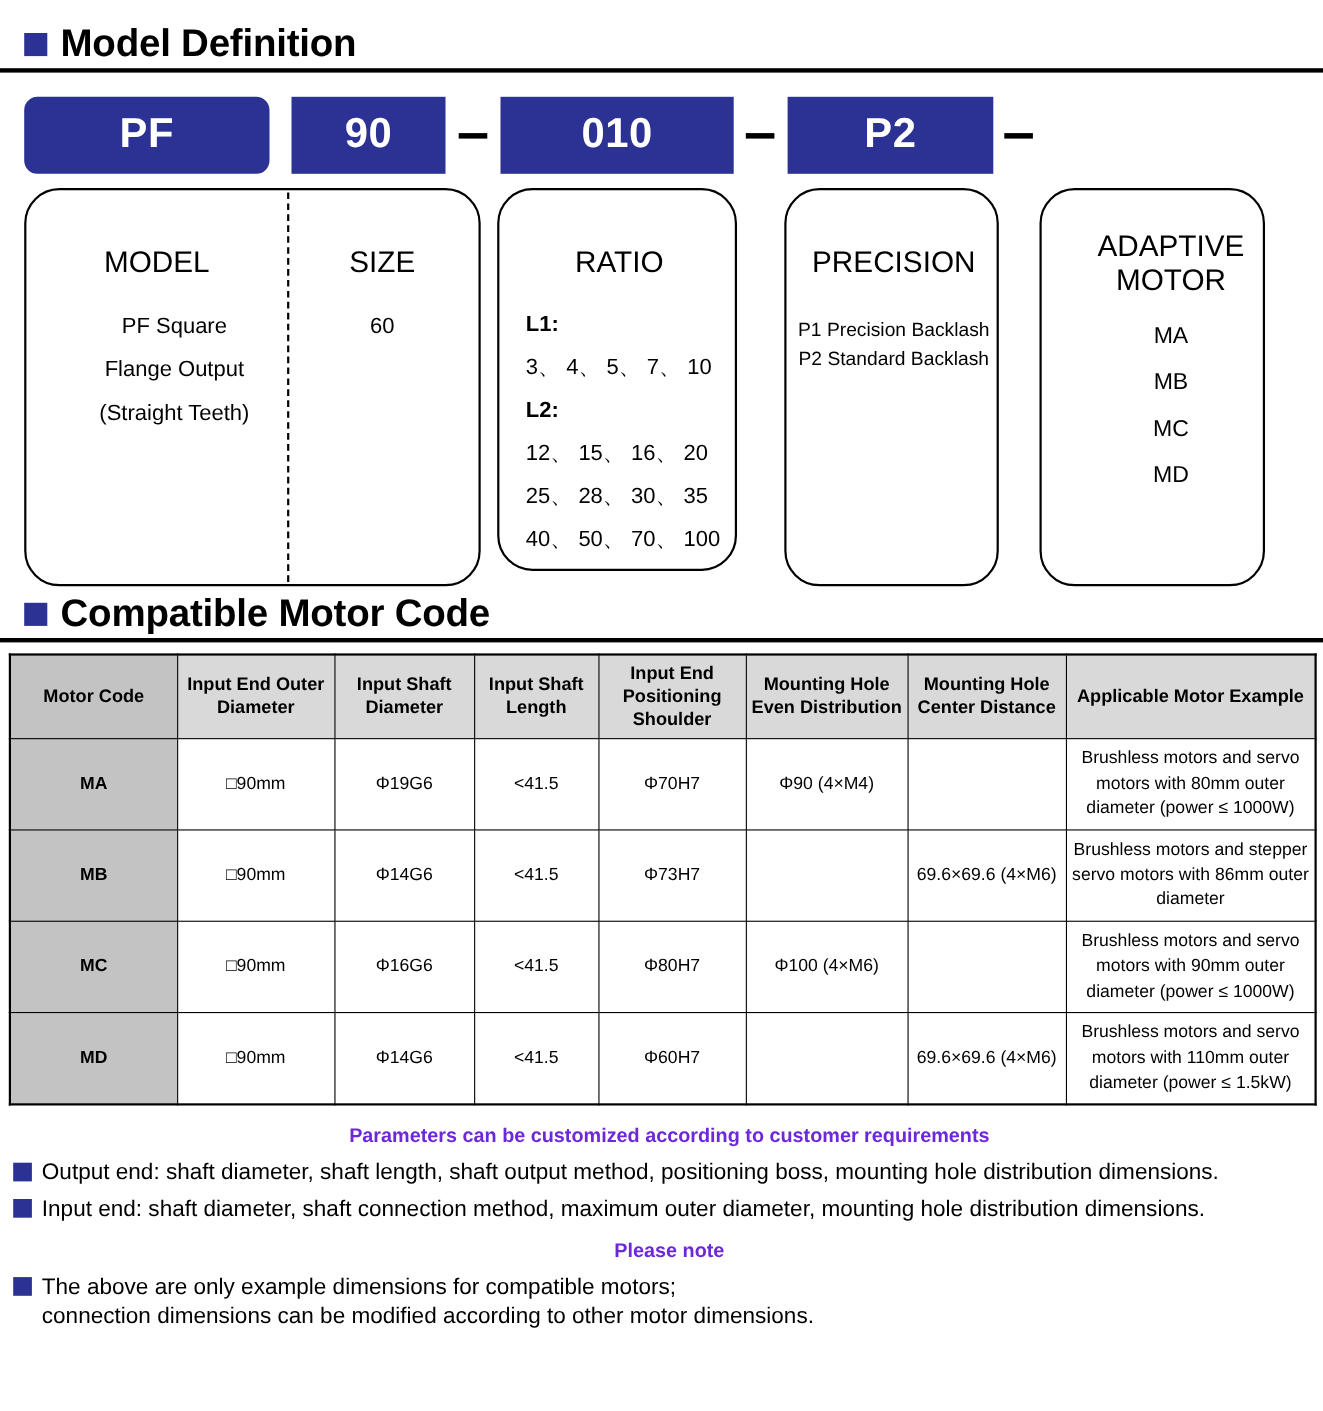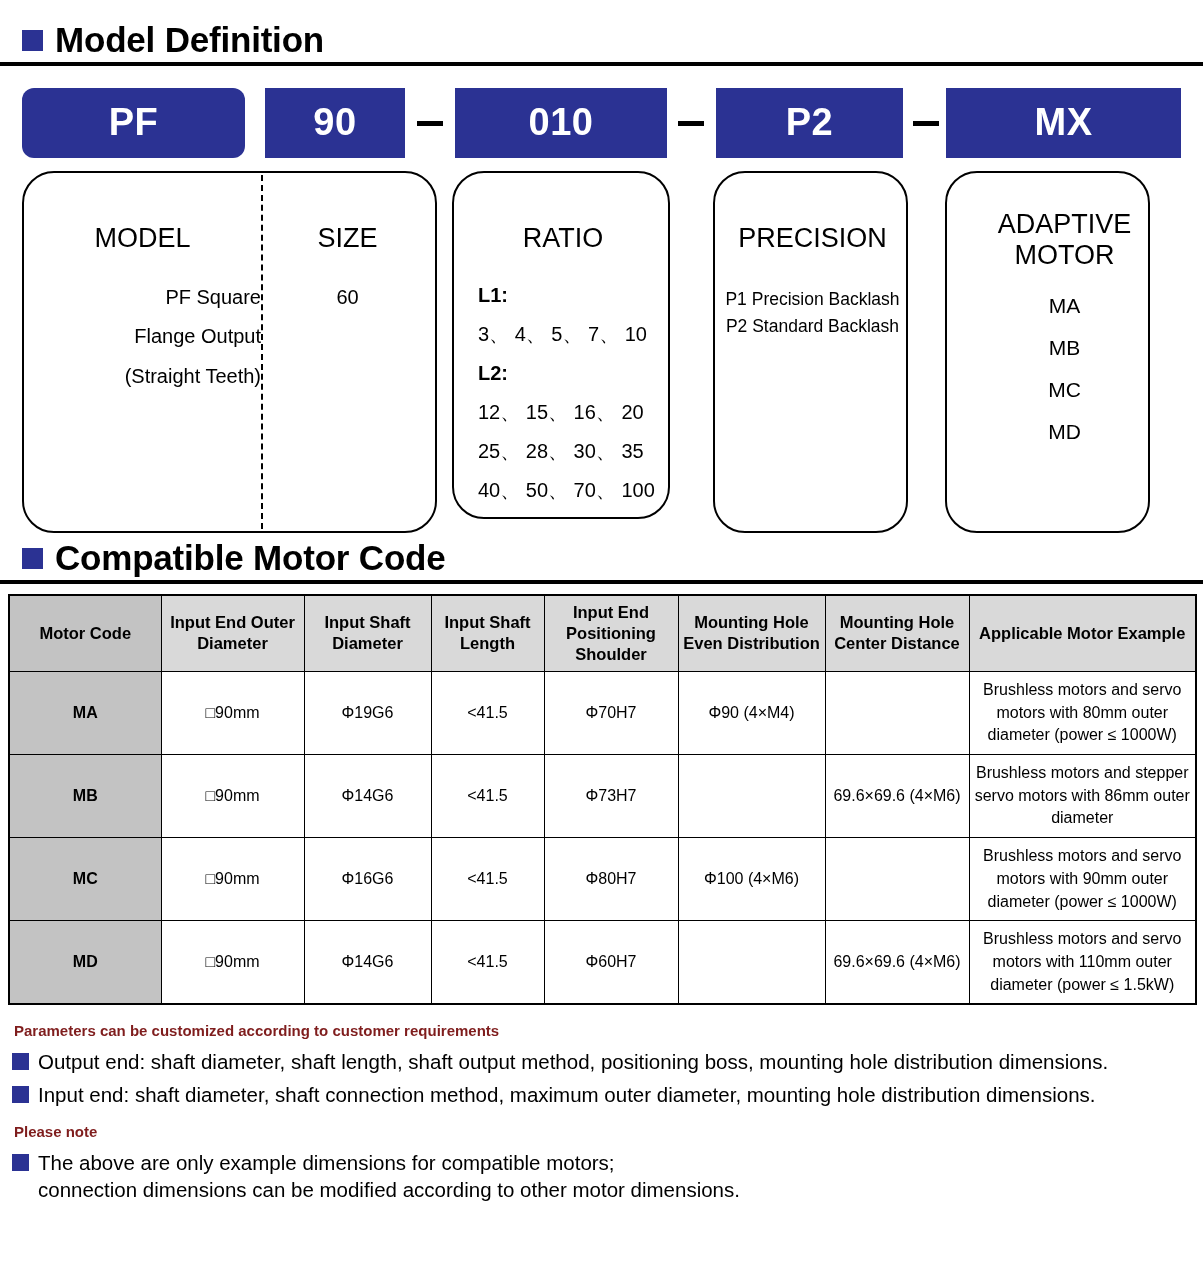--- a/index.html
+++ b/index.html
@@ -134,26 +134,27 @@
     padding: 7px 5px;
     height: 66px;
     background: #ffffff;
   }
   table.cmc td.first-col { font-size: 16px; }
   td.example { font-size: 15.5px; line-height: 1.44; padding: 6px 8px; }
 
   
   .notes { margin-top: 16px; padding-left: 12px; }
   .note-red {
-    color: #7f1d1d;
-    font-weight: bold;
-    font-size: 15px;
+    color: #6d28d9;
+    font-weight: bold;
+    font-size: 18px;
     line-height: 1.3;
     margin-bottom: 7px;
     padding-left: 2px;
+    text-align: center;
   }
   .note-line {
     display: flex;
     align-items: flex-start;
     gap: 9px;
     margin-bottom: 6px;
   }
   .note-bullet {
     width: 17px; height: 17px;
     background: #2b3293;
@@ -179,31 +180,30 @@
   <div class="rule"></div>
 
   <div class="code-row">
     <div class="code-box" style="left:22px; width:223px;border-radius:12px;">PF</div>
     <div class="code-box" style="left:265px; width:140px;text-align:right;">90</div>
     <div class="dash" style="left:417px;"></div>
     <div class="code-box" style="left:455px; width:212px;">010</div>
     <div class="dash" style="left:678px;"></div>
     <div class="code-box" style="left:716px; width:187px;">P2</div>
     <div class="dash" style="left:913px;"></div>
-    <div class="code-box" style="left:946px; width:235px;">MX</div>
   </div>
 
   <div class="desc-row">
 
     <div class="desc-box" style="left:22px; width:415px; height:362px;">
       <div class="desc-divider" style="left:237px;"></div>
 
       <div class="dcol" style="left:0; top:50px; width:237px;">
         <div class="dtitle">MODEL</div>
-        <div class="dbody" style="margin-top:24px; text-align:right; padding-left:32px;">
+        <div class="dbody" style="margin-top:24px; text-align:center; padding-left:32px;">
           <div>PF Square</div>
           <div>Flange Output</div>
           <div>(Straight Teeth)</div>
         </div>
       </div>
 
       <div class="dcol" style="left:237px; top:50px; width:173px;">
         <div class="dtitle">SIZE</div>
         <div class="dbody" style="margin-top:24px;">
           <div>60</div>

